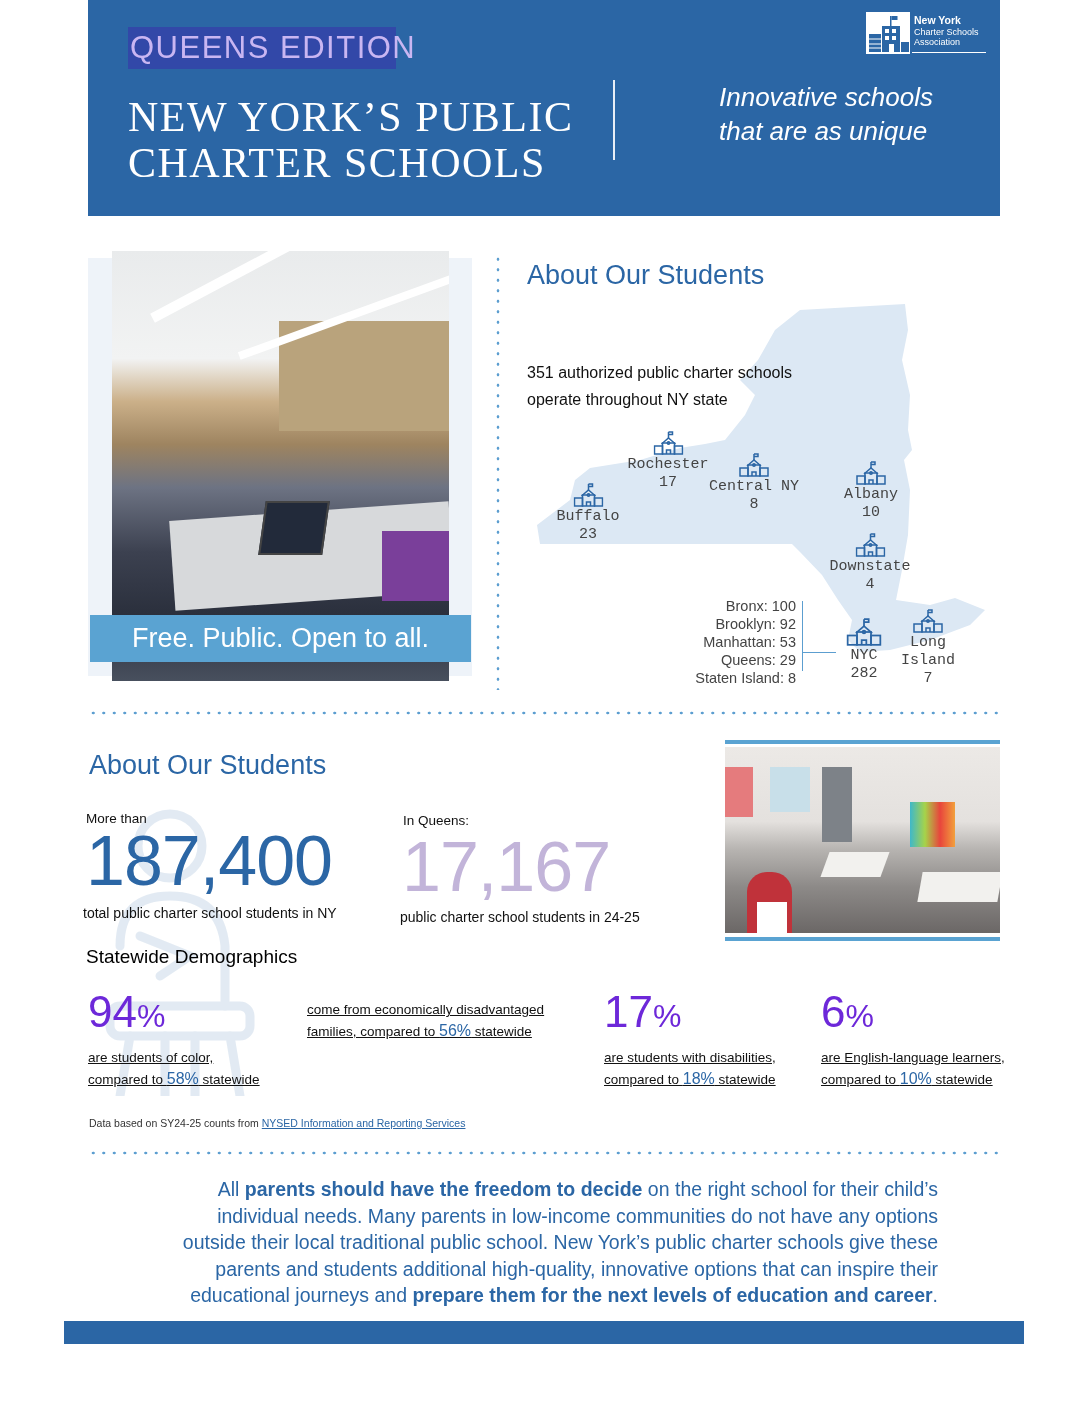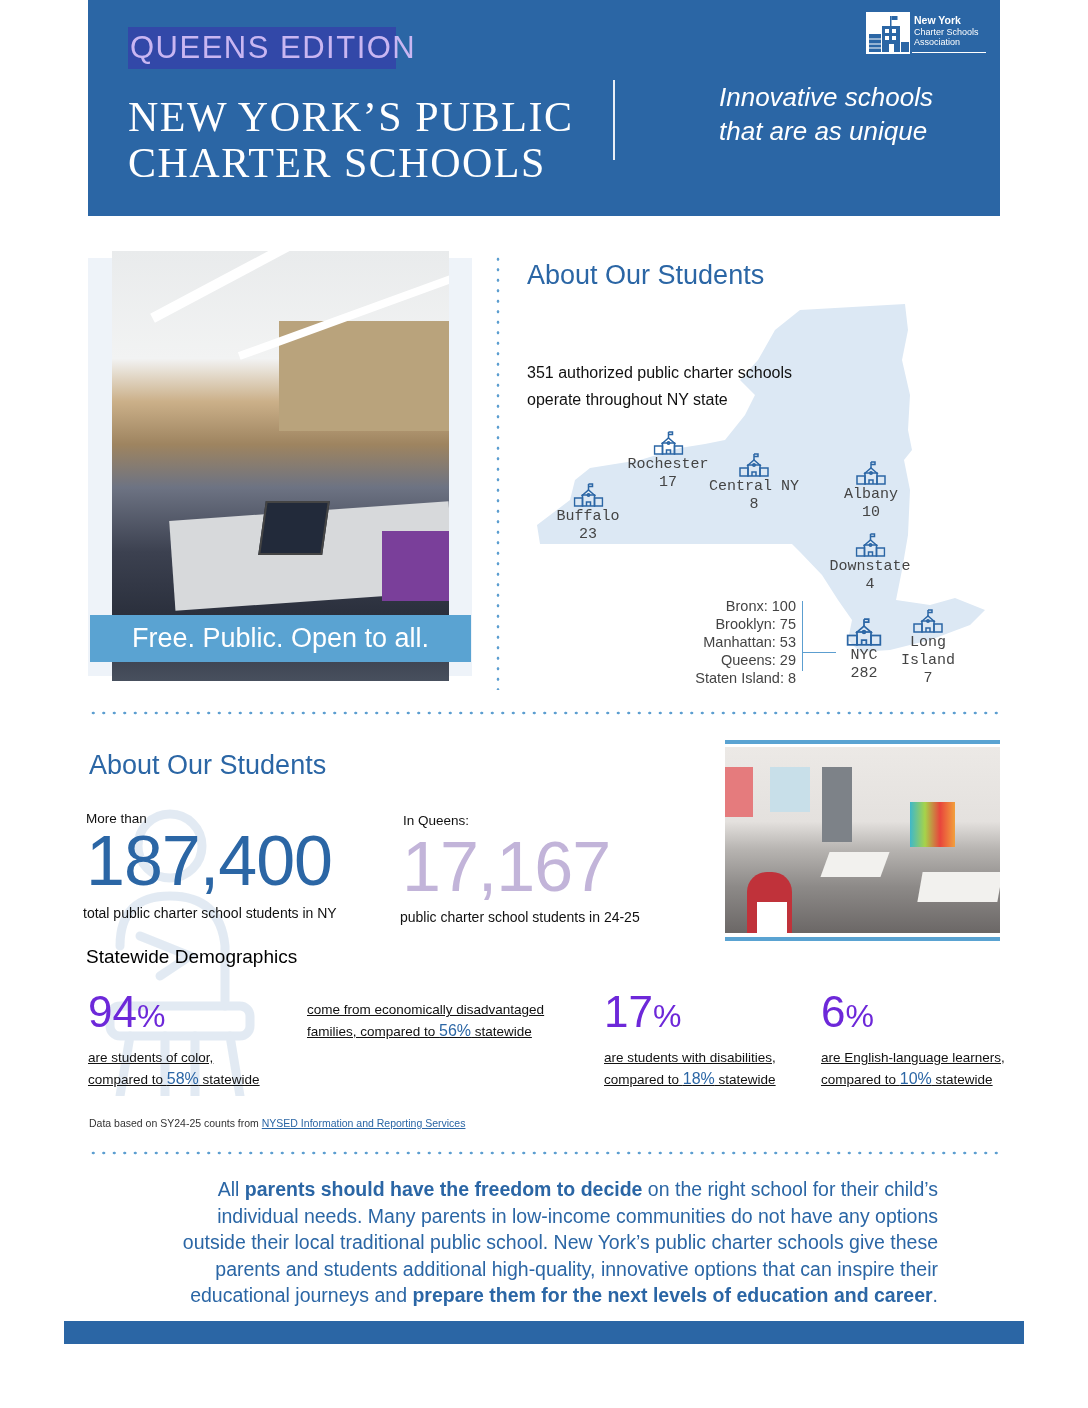--- a/index.html
+++ b/index.html
@@ -250,21 +250,21 @@
         <path d="M13 23v-4h4v4"></path>
       </g>
     </svg>
   <div>Long</div>
   <div>Island</div>
   <div>7</div>
 </div>
 
 <div class="abs boroughs">
   <div>Bronx: 100</div>
-  <div>Brooklyn: 75</div>
+  <div>Brooklyn: 92</div>
   <div>Manhattan: 53</div>
   <div>Queens: 29</div>
   <div>Staten Island: 8</div>
 </div>
 <div class="abs bracket"></div>
 <div class="abs bracket-h"></div>
 
 <div class="abs hdots" style="left:88px;top:711px;width:914px"></div>
 
 <svg class="abs watermark" viewBox="0 0 160 290">

